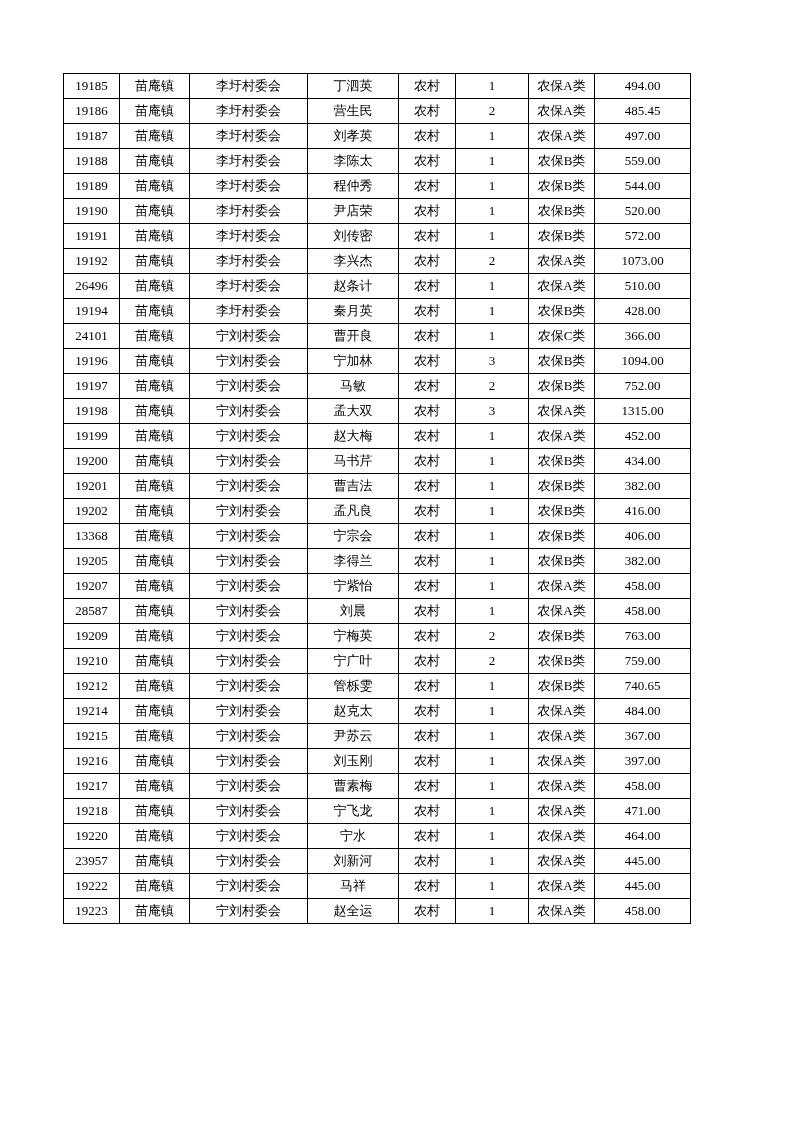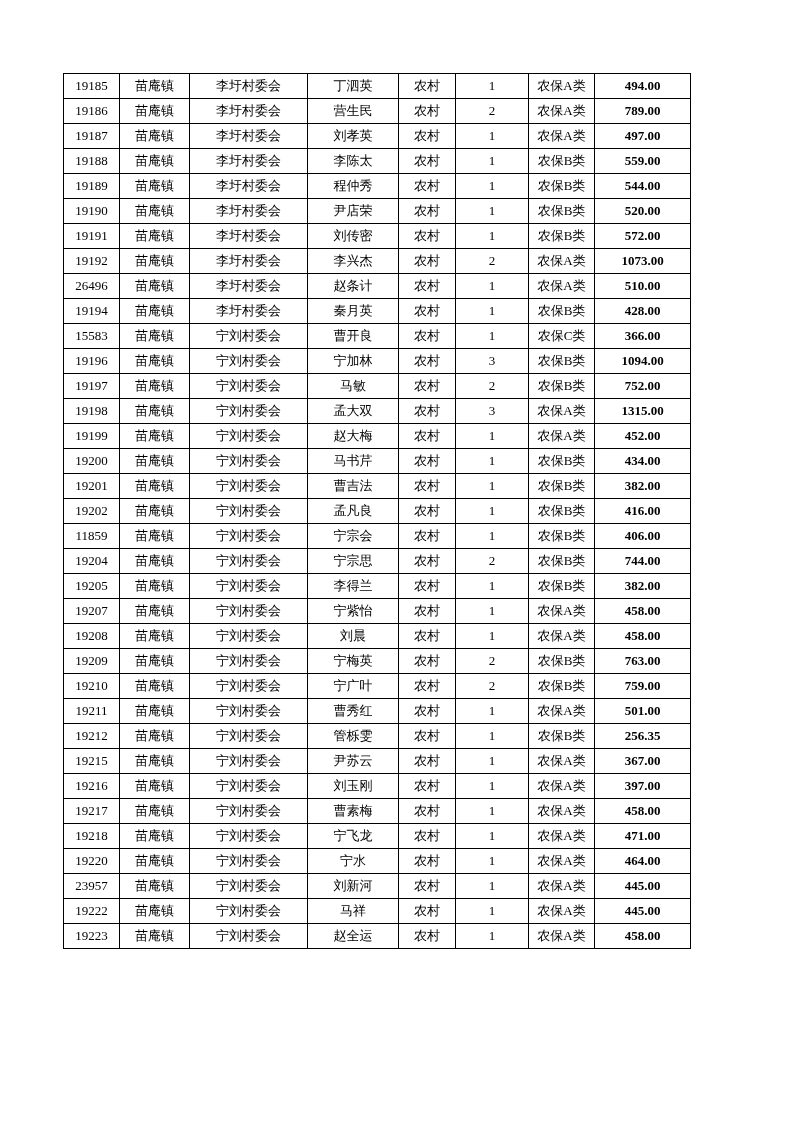--- a/index.html
+++ b/index.html
@@ -38,21 +38,20 @@
   col.c-town     { width: 70px; }
   col.c-village  { width: 118px; }
   col.c-name     { width: 91px; }
   col.c-type     { width: 57px; }
   col.c-count    { width: 73px; }
   col.c-category { width: 66px; }
   col.c-amount   { width: 96px; }
   td.cell-amount {
     text-align: right;
     padding-right: 28px;
-    font-weight: bold;
   }
 </style>
 </head>
 <body>
 
 <div class="page">
   <table class="data-table">
     <colgroup>
       <col class="c-id">
       <col class="c-town">
@@ -75,21 +74,21 @@
           <td class="cell-amount">494.00</td>
         </tr>
         <tr>
           <td class="cell-id">19186</td>
           <td class="cell-town">苗庵镇</td>
           <td class="cell-village_committee">李圩村委会</td>
           <td class="cell-name">营生民</td>
           <td class="cell-residence_type">农村</td>
           <td class="cell-person_count">2</td>
           <td class="cell-insurance_category">农保A类</td>
-          <td class="cell-amount">789.00</td>
+          <td class="cell-amount">485.45</td>
         </tr>
         <tr>
           <td class="cell-id">19187</td>
           <td class="cell-town">苗庵镇</td>
           <td class="cell-village_committee">李圩村委会</td>
           <td class="cell-name">刘孝英</td>
           <td class="cell-residence_type">农村</td>
           <td class="cell-person_count">1</td>
           <td class="cell-insurance_category">农保A类</td>
           <td class="cell-amount">497.00</td>
@@ -158,21 +157,21 @@
           <td class="cell-id">19194</td>
           <td class="cell-town">苗庵镇</td>
           <td class="cell-village_committee">李圩村委会</td>
           <td class="cell-name">秦月英</td>
           <td class="cell-residence_type">农村</td>
           <td class="cell-person_count">1</td>
           <td class="cell-insurance_category">农保B类</td>
           <td class="cell-amount">428.00</td>
         </tr>
         <tr>
-          <td class="cell-id">15583</td>
+          <td class="cell-id">24101</td>
           <td class="cell-town">苗庵镇</td>
           <td class="cell-village_committee">宁刘村委会</td>
           <td class="cell-name">曹开良</td>
           <td class="cell-residence_type">农村</td>
           <td class="cell-person_count">1</td>
           <td class="cell-insurance_category">农保C类</td>
           <td class="cell-amount">366.00</td>
         </tr>
         <tr>
           <td class="cell-id">19196</td>
@@ -238,108 +237,98 @@
           <td class="cell-id">19202</td>
           <td class="cell-town">苗庵镇</td>
           <td class="cell-village_committee">宁刘村委会</td>
           <td class="cell-name">孟凡良</td>
           <td class="cell-residence_type">农村</td>
           <td class="cell-person_count">1</td>
           <td class="cell-insurance_category">农保B类</td>
           <td class="cell-amount">416.00</td>
         </tr>
         <tr>
-          <td class="cell-id">11859</td>
+          <td class="cell-id">13368</td>
           <td class="cell-town">苗庵镇</td>
           <td class="cell-village_committee">宁刘村委会</td>
           <td class="cell-name">宁宗会</td>
           <td class="cell-residence_type">农村</td>
           <td class="cell-person_count">1</td>
           <td class="cell-insurance_category">农保B类</td>
           <td class="cell-amount">406.00</td>
         </tr>
         <tr>
-          <td class="cell-id">19204</td>
-          <td class="cell-town">苗庵镇</td>
-          <td class="cell-village_committee">宁刘村委会</td>
-          <td class="cell-name">宁宗思</td>
+          <td class="cell-id">19205</td>
+          <td class="cell-town">苗庵镇</td>
+          <td class="cell-village_committee">宁刘村委会</td>
+          <td class="cell-name">李得兰</td>
+          <td class="cell-residence_type">农村</td>
+          <td class="cell-person_count">1</td>
+          <td class="cell-insurance_category">农保B类</td>
+          <td class="cell-amount">382.00</td>
+        </tr>
+        <tr>
+          <td class="cell-id">19207</td>
+          <td class="cell-town">苗庵镇</td>
+          <td class="cell-village_committee">宁刘村委会</td>
+          <td class="cell-name">宁紫怡</td>
+          <td class="cell-residence_type">农村</td>
+          <td class="cell-person_count">1</td>
+          <td class="cell-insurance_category">农保A类</td>
+          <td class="cell-amount">458.00</td>
+        </tr>
+        <tr>
+          <td class="cell-id">28587</td>
+          <td class="cell-town">苗庵镇</td>
+          <td class="cell-village_committee">宁刘村委会</td>
+          <td class="cell-name">刘晨</td>
+          <td class="cell-residence_type">农村</td>
+          <td class="cell-person_count">1</td>
+          <td class="cell-insurance_category">农保A类</td>
+          <td class="cell-amount">458.00</td>
+        </tr>
+        <tr>
+          <td class="cell-id">19209</td>
+          <td class="cell-town">苗庵镇</td>
+          <td class="cell-village_committee">宁刘村委会</td>
+          <td class="cell-name">宁梅英</td>
           <td class="cell-residence_type">农村</td>
           <td class="cell-person_count">2</td>
           <td class="cell-insurance_category">农保B类</td>
-          <td class="cell-amount">744.00</td>
-        </tr>
-        <tr>
-          <td class="cell-id">19205</td>
-          <td class="cell-town">苗庵镇</td>
-          <td class="cell-village_committee">宁刘村委会</td>
-          <td class="cell-name">李得兰</td>
-          <td class="cell-residence_type">农村</td>
-          <td class="cell-person_count">1</td>
-          <td class="cell-insurance_category">农保B类</td>
-          <td class="cell-amount">382.00</td>
-        </tr>
-        <tr>
-          <td class="cell-id">19207</td>
-          <td class="cell-town">苗庵镇</td>
-          <td class="cell-village_committee">宁刘村委会</td>
-          <td class="cell-name">宁紫怡</td>
-          <td class="cell-residence_type">农村</td>
-          <td class="cell-person_count">1</td>
-          <td class="cell-insurance_category">农保A类</td>
-          <td class="cell-amount">458.00</td>
-        </tr>
-        <tr>
-          <td class="cell-id">19208</td>
-          <td class="cell-town">苗庵镇</td>
-          <td class="cell-village_committee">宁刘村委会</td>
-          <td class="cell-name">刘晨</td>
-          <td class="cell-residence_type">农村</td>
-          <td class="cell-person_count">1</td>
-          <td class="cell-insurance_category">农保A类</td>
-          <td class="cell-amount">458.00</td>
-        </tr>
-        <tr>
-          <td class="cell-id">19209</td>
-          <td class="cell-town">苗庵镇</td>
-          <td class="cell-village_committee">宁刘村委会</td>
-          <td class="cell-name">宁梅英</td>
+          <td class="cell-amount">763.00</td>
+        </tr>
+        <tr>
+          <td class="cell-id">19210</td>
+          <td class="cell-town">苗庵镇</td>
+          <td class="cell-village_committee">宁刘村委会</td>
+          <td class="cell-name">宁广叶</td>
           <td class="cell-residence_type">农村</td>
           <td class="cell-person_count">2</td>
           <td class="cell-insurance_category">农保B类</td>
-          <td class="cell-amount">763.00</td>
-        </tr>
-        <tr>
-          <td class="cell-id">19210</td>
-          <td class="cell-town">苗庵镇</td>
-          <td class="cell-village_committee">宁刘村委会</td>
-          <td class="cell-name">宁广叶</td>
-          <td class="cell-residence_type">农村</td>
-          <td class="cell-person_count">2</td>
-          <td class="cell-insurance_category">农保B类</td>
           <td class="cell-amount">759.00</td>
         </tr>
         <tr>
-          <td class="cell-id">19211</td>
-          <td class="cell-town">苗庵镇</td>
-          <td class="cell-village_committee">宁刘村委会</td>
-          <td class="cell-name">曹秀红</td>
-          <td class="cell-residence_type">农村</td>
-          <td class="cell-person_count">1</td>
-          <td class="cell-insurance_category">农保A类</td>
-          <td class="cell-amount">501.00</td>
-        </tr>
-        <tr>
           <td class="cell-id">19212</td>
           <td class="cell-town">苗庵镇</td>
           <td class="cell-village_committee">宁刘村委会</td>
           <td class="cell-name">管栎雯</td>
           <td class="cell-residence_type">农村</td>
           <td class="cell-person_count">1</td>
           <td class="cell-insurance_category">农保B类</td>
-          <td class="cell-amount">256.35</td>
+          <td class="cell-amount">740.65</td>
+        </tr>
+        <tr>
+          <td class="cell-id">19214</td>
+          <td class="cell-town">苗庵镇</td>
+          <td class="cell-village_committee">宁刘村委会</td>
+          <td class="cell-name">赵克太</td>
+          <td class="cell-residence_type">农村</td>
+          <td class="cell-person_count">1</td>
+          <td class="cell-insurance_category">农保A类</td>
+          <td class="cell-amount">484.00</td>
         </tr>
         <tr>
           <td class="cell-id">19215</td>
           <td class="cell-town">苗庵镇</td>
           <td class="cell-village_committee">宁刘村委会</td>
           <td class="cell-name">尹苏云</td>
           <td class="cell-residence_type">农村</td>
           <td class="cell-person_count">1</td>
           <td class="cell-insurance_category">农保A类</td>
           <td class="cell-amount">367.00</td>

